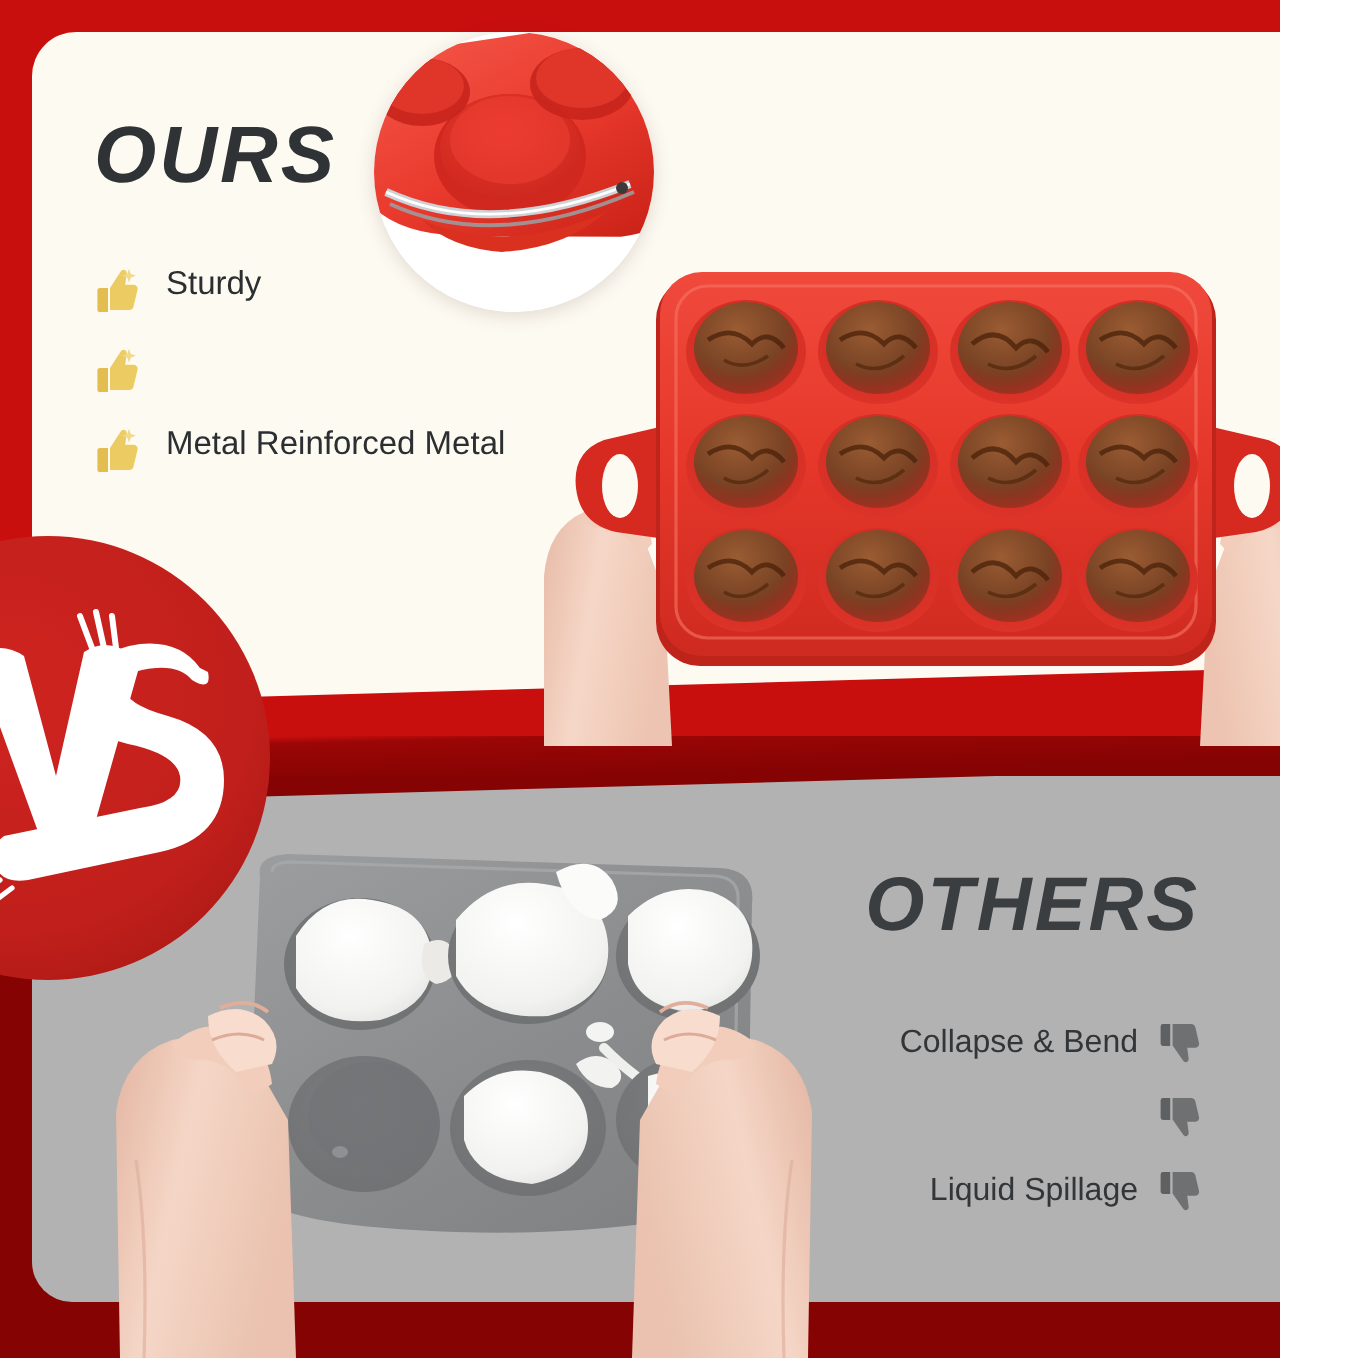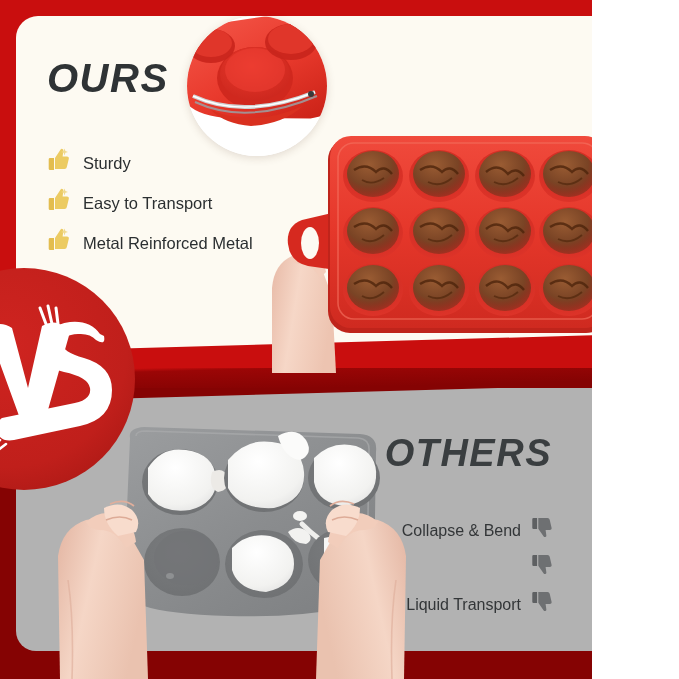--- a/index.html
+++ b/index.html
@@ -6,21 +6,21 @@
     margin: 0; padding: 0;
     background: #ffffff;
   }
   body {
     font-family: "Liberation Sans", sans-serif;
     -webkit-font-smoothing: antialiased;
   }
 
   #stage {
     position: relative;
-    width: 592px;
+    width: 640px;
     height: 679px;
     overflow: hidden;
     background: #c10c0c;
   }
 
   
   .frame-top {
     position: absolute;
     left: 0; top: 0;
     width: 679px; height: 380px;
@@ -90,21 +90,21 @@
     color: #2f3335;
   }
 
   .pros-list {
     position: absolute;
     left: 46px; top: 133px;
     width: 270px;
   }
   .pro-row {
     display: flex;
-    align-items: flex-end;
+    align-items: flex-start;
     height: 40px;
   }
   .pro-icon {
     width: 24px; height: 26px;
     flex: 0 0 24px;
     margin-right: 13px;
     position: relative;
   }
   .pro-label {
     font-size: 16.5px;
@@ -122,21 +122,21 @@
     letter-spacing: 1.5px;
     color: #3a3e40;
   }
   .cons-list {
     position: absolute;
     right: 38px; top: 503px;
     width: 200px;
   }
   .con-row {
     display: flex;
-    align-items: flex-end;
+    align-items: center;
     justify-content: flex-end;
     height: 37px;
   }
   .con-label {
     font-size: 16px;
     color: #333638;
     white-space: nowrap;
   }
   .con-icon {
     width: 22px; height: 24px;
@@ -373,21 +373,20 @@
       <span class="pro-label">Sturdy</span>
     </div>
     <div class="pro-row">
       <span class="pro-icon">
         <svg width="24" height="26" viewBox="0 0 24 26">
           <path d="M4 11 h4 v12 h-4 a1.3 1.3 0 0 1 -1.3 -1.3 v-9.4 A1.3 1.3 0 0 1 4 11 Z" fill="#e3bd4f"></path>
           <path d="M9 11 L14.6 2.4 a1.6 1.6 0 0 1 2.8 1.1 L16.6 9.4 h4.2 a2 2 0 0 1 1.95 2.5 l-1.9 8.1 A2.4 2.4 0 0 1 18.5 22 H9 Z" fill="#eccb62"></path>
           <path d="M18.5 1.4 l0.9 2.6 2.6 0.9 -2.6 0.9 -0.9 2.6 -0.9 -2.6 -2.6 -0.9 2.6 -0.9 Z" fill="#f0d98c"></path>
         </svg>
       </span>
-      <span class="pro-label">Easy to Transport</span>
     </div>
     <div class="pro-row">
       <span class="pro-icon">
         <svg width="24" height="26" viewBox="0 0 24 26">
           <path d="M4 11 h4 v12 h-4 a1.3 1.3 0 0 1 -1.3 -1.3 v-9.4 A1.3 1.3 0 0 1 4 11 Z" fill="#e3bd4f"></path>
           <path d="M9 11 L14.6 2.4 a1.6 1.6 0 0 1 2.8 1.1 L16.6 9.4 h4.2 a2 2 0 0 1 1.95 2.5 l-1.9 8.1 A2.4 2.4 0 0 1 18.5 22 H9 Z" fill="#eccb62"></path>
           <path d="M18.5 1.4 l0.9 2.6 2.6 0.9 -2.6 0.9 -0.9 2.6 -0.9 -2.6 -2.6 -0.9 2.6 -0.9 Z" fill="#f0d98c"></path>
         </svg>
       </span>
       <span class="pro-label">Metal Reinforced Metal</span>
@@ -492,21 +491,21 @@
     </div>
     <div class="con-row">
       <span class="con-icon">
         <svg width="22" height="24" viewBox="0 0 22 24">
           <path d="M1.5 2 h3.6 v11 H1.5 A1.2 1.2 0 0 1 0.3 11.8 V3.2 A1.2 1.2 0 0 1 1.5 2 Z" fill="#5e6062"></path>
           <path d="M6.3 2 h9.1 a2.3 2.3 0 0 1 2.3 1.8 l1.8 7.7 a1.9 1.9 0 0 1 -1.85 2.4 H13.6 l0.75 5.6 a1.5 1.5 0 0 1 -2.65 1.05 L6.3 12.8 Z" fill="#6e7072"></path>
         </svg>
       </span>
     </div>
     <div class="con-row">
-      <span class="con-label">Liquid Transport</span>
+      <span class="con-label">Liquid Spillage</span>
       <span class="con-icon">
         <svg width="22" height="24" viewBox="0 0 22 24">
           <path d="M1.5 2 h3.6 v11 H1.5 A1.2 1.2 0 0 1 0.3 11.8 V3.2 A1.2 1.2 0 0 1 1.5 2 Z" fill="#5e6062"></path>
           <path d="M6.3 2 h9.1 a2.3 2.3 0 0 1 2.3 1.8 l1.8 7.7 a1.9 1.9 0 0 1 -1.85 2.4 H13.6 l0.75 5.6 a1.5 1.5 0 0 1 -2.65 1.05 L6.3 12.8 Z" fill="#6e7072"></path>
         </svg>
       </span>
     </div>
   </div>
 
   <div class="vs-badge">

